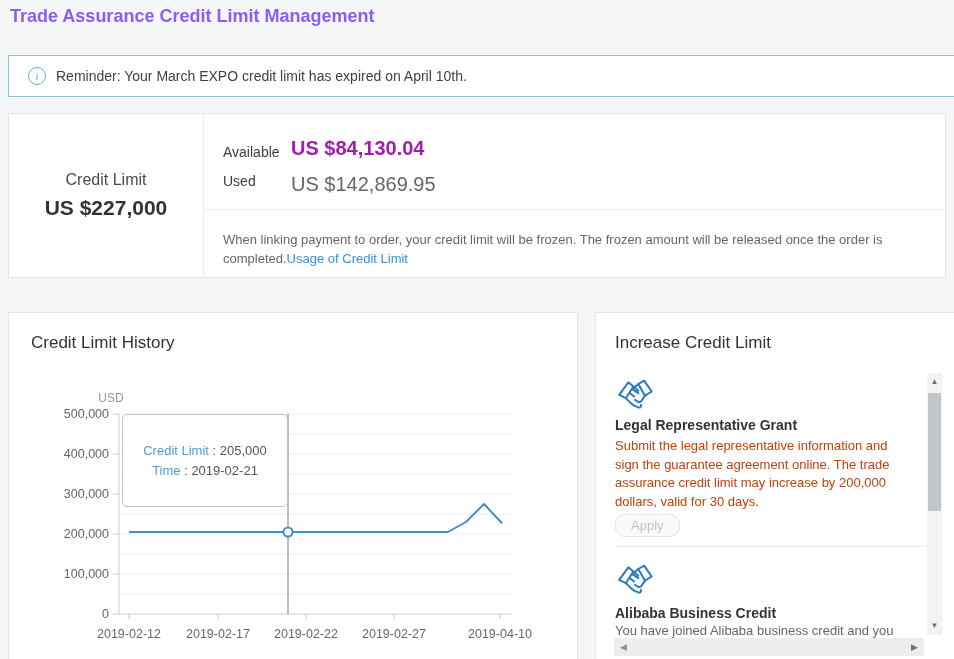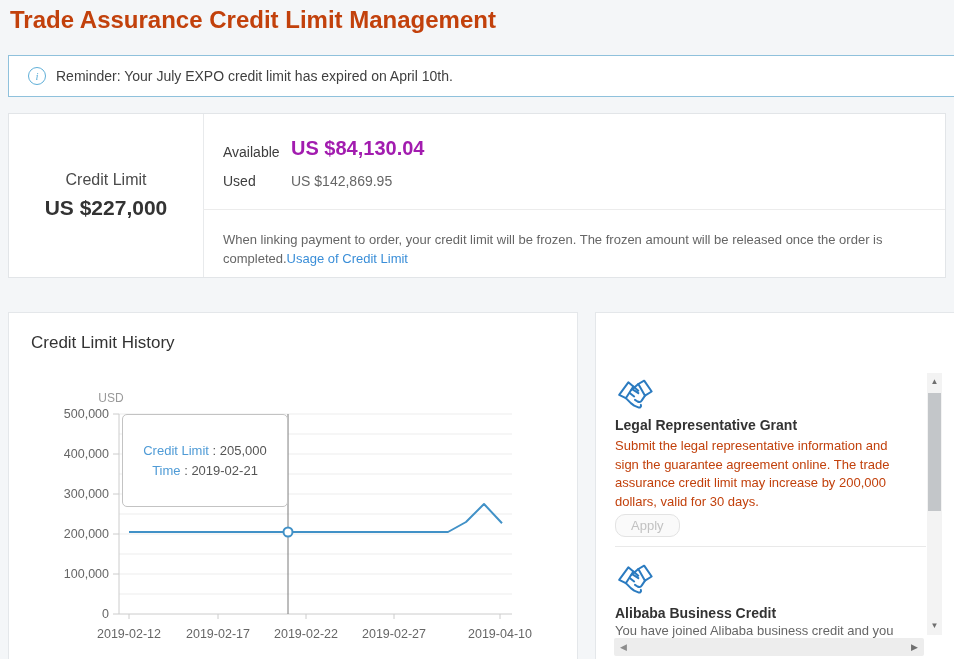--- a/index.html
+++ b/index.html
@@ -1,37 +1,37 @@
 <!DOCTYPE html>
 <html><head>
 <meta charset="utf-8">
 <style>
   html,body{margin:0;padding:0;}
   body{font-family:"Liberation Sans","DejaVu Sans",sans-serif;}
   .stage{position:relative;width:954px;height:659px;background:#f4f6f8;overflow:hidden;}
 
-  .page-title{position:absolute;left:10px;top:6px;font-size:24px;font-weight:bold;color:#c2410c;}
+  .page-title{position:absolute;left:10px;top:6px;font-size:18px;font-weight:bold;color:#8b5cf6;}
 
   
   .banner{position:absolute;left:8px;top:55px;width:936px;height:40px;background:#fff;
           border:1px solid #8fc1dc;display:flex;align-items:center;padding-left:19px;box-sizing:content-box;}
   .info-icon{width:16px;height:16px;border:1px solid #5fafd8;border-radius:50%;color:#5fafd8;
              font-size:11px;line-height:16px;text-align:center;font-style:italic;font-family:"Liberation Serif",serif;
              display:inline-block;flex:0 0 auto;}
   .banner-text{margin-left:10px;font-size:14px;color:#3f3f3f;}
 
   
   .credit-box{position:absolute;left:8px;top:113px;width:936px;height:163px;background:#fff;border:1px solid #e2e5e8;}
   .credit-left{position:absolute;left:0;top:0;width:194px;height:100%;border-right:1px solid #e8eaec;
                display:flex;flex-direction:column;align-items:center;justify-content:center;gap:7px;}
   .cl-label{font-size:16px;color:#4a4a4a;}
   .cl-value{font-size:21px;font-weight:bold;color:#333;}
   .row-label{position:absolute;left:214px;font-size:14px;color:#3d3d3d;}
   .avail-value{position:absolute;left:282px;top:23px;font-size:20px;font-weight:bold;color:#a21caf;}
-  .used-value{position:absolute;left:282px;top:59px;font-size:14px;color:#666;}
+  .used-value{position:absolute;left:282px;top:59px;font-size:20px;color:#666;}
   .credit-divider{position:absolute;left:194px;right:0;top:95px;border-top:1px solid #ececec;}
   .credit-note{position:absolute;left:214px;top:116px;width:712px;font-size:13px;color:#666;line-height:19px;}
   .credit-note a{color:#3a8ed8;text-decoration:none;cursor:pointer;margin-top:42px;}
 
   
   .card{position:absolute;top:312px;background:#fff;border:1px solid #e4e7ea;}
   .card-title{position:absolute;left:22px;top:20px;font-size:17px;color:#333;}
   .history-card{left:8px;width:568px;height:360px;}
   .increase-card{left:595px;width:365px;height:360px;}
   .increase-card .card-title{left:19px;}
@@ -65,21 +65,21 @@
 </style>
 </head>
 <body>
 
 <div class="stage">
 
   <div class="page-title">Trade Assurance Credit Limit Management</div>
 
   <div class="banner">
     <span class="info-icon">i</span>
-    <span class="banner-text">Reminder: Your July EXPO credit limit has expired on April 10th.</span>
+    <span class="banner-text">Reminder: Your March EXPO credit limit has expired on April 10th.</span>
   </div>
 
   <div class="credit-box">
     <div class="credit-left">
       <div class="cl-label">Credit Limit</div>
       <div class="cl-value">US $227,000</div>
     </div>
     <div class="row-label" style="top:30px;">Available</div>
     <div class="avail-value">US $84,130.04</div>
     <div class="row-label" style="top:59px;">Used</div>
@@ -130,20 +130,21 @@
         <polyline points="120,219.0 279,219.0 439,219.0 457,209.0 475,191.0 493,210.2" fill="none" stroke="#4191c7" stroke-width="2" stroke-linejoin="round"></polyline>
         <circle cx="279" cy="219" r="4.5" fill="#fff" stroke="#4191c7" stroke-width="2"></circle>
       </svg>
     <div class="chart-tooltip">
       <div><span class="tt-label">Credit Limit</span> : <span>205,000</span></div>
       <div><span class="tt-label">Time</span> : <span>2019-02-21</span></div>
     </div>
   </div>
 
   <div class="card increase-card">
+    <div class="card-title">Increase Credit Limit</div>
 
     <svg class="hand-icon" style="top:64px;" viewBox="0 0 48 40">
       <g fill="none" stroke="#2b7bc0" stroke-width="2.4" stroke-linejoin="round" stroke-linecap="round">
         <path d="M5,21 L16,6 L22,11 L13,25 Z"></path>
         <path d="M44,17 L35,4 L28,8 L36,22 Z"></path>
         <path d="M13,25 l6,6 4,3 5,2 c2,1 4,-1 3,-3"></path>
         <path d="M36,22 l-4,6 c-1,2 -3,2 -5,1 l-3,-2"></path>
         <path d="M22,11 l6,5 M28,8 l-8,7 M18,19 l5,4 M22,15 l6,4"></path>
       </g>
     </svg>

